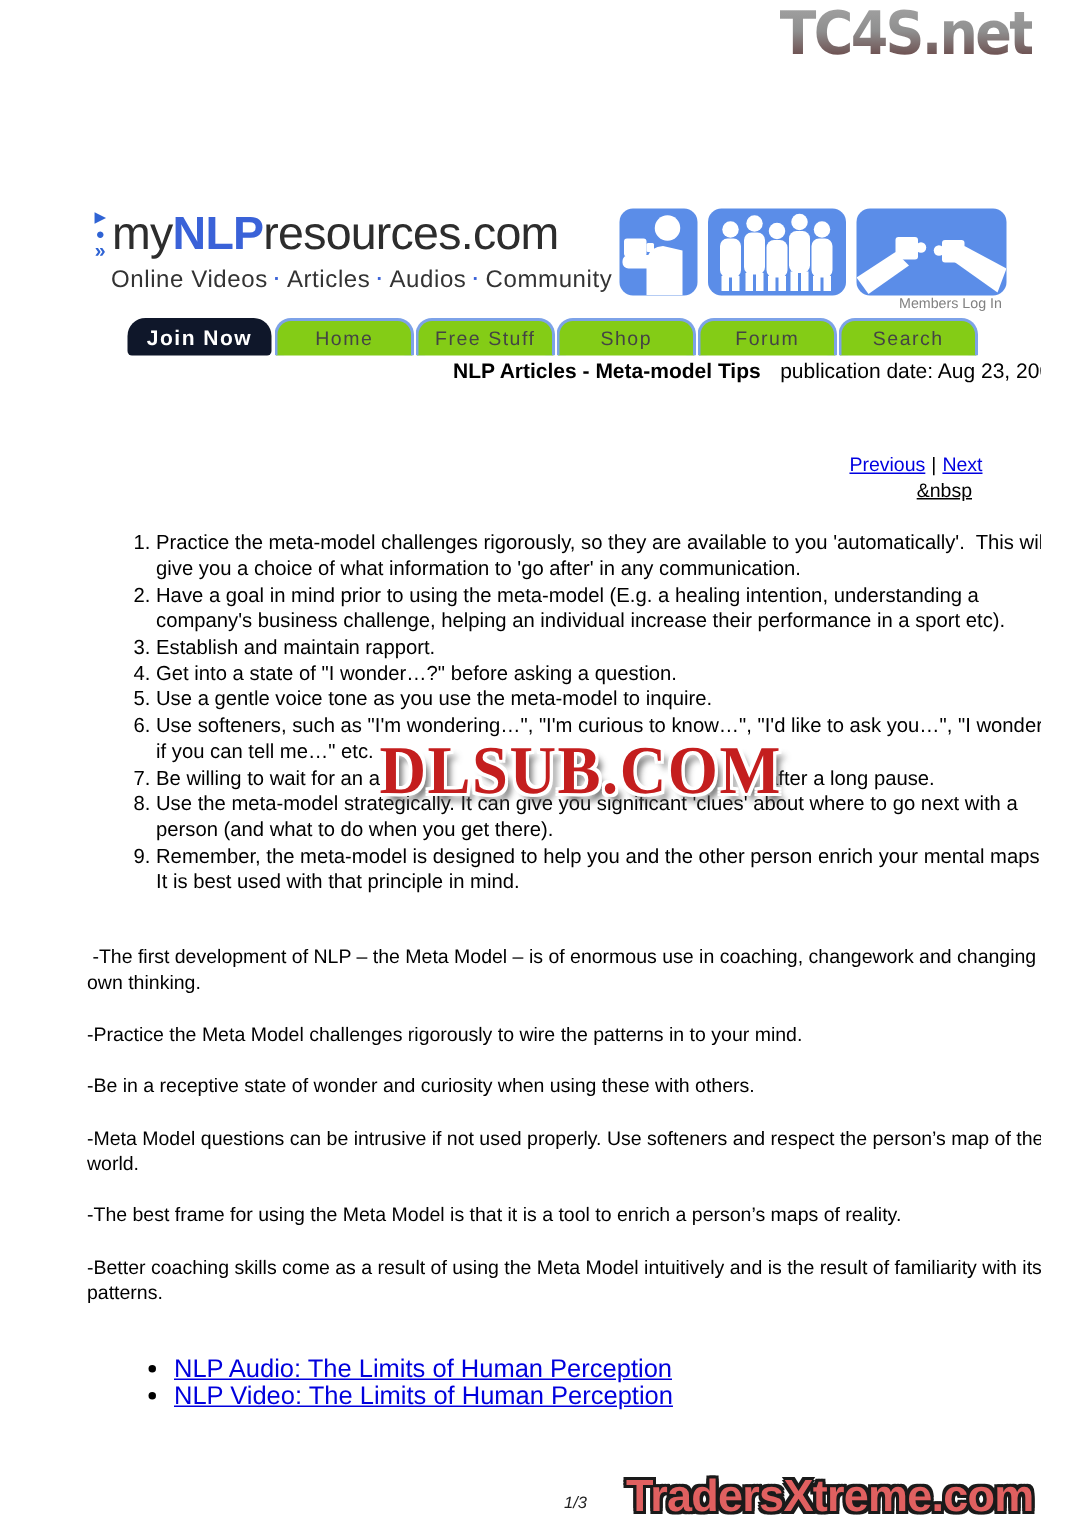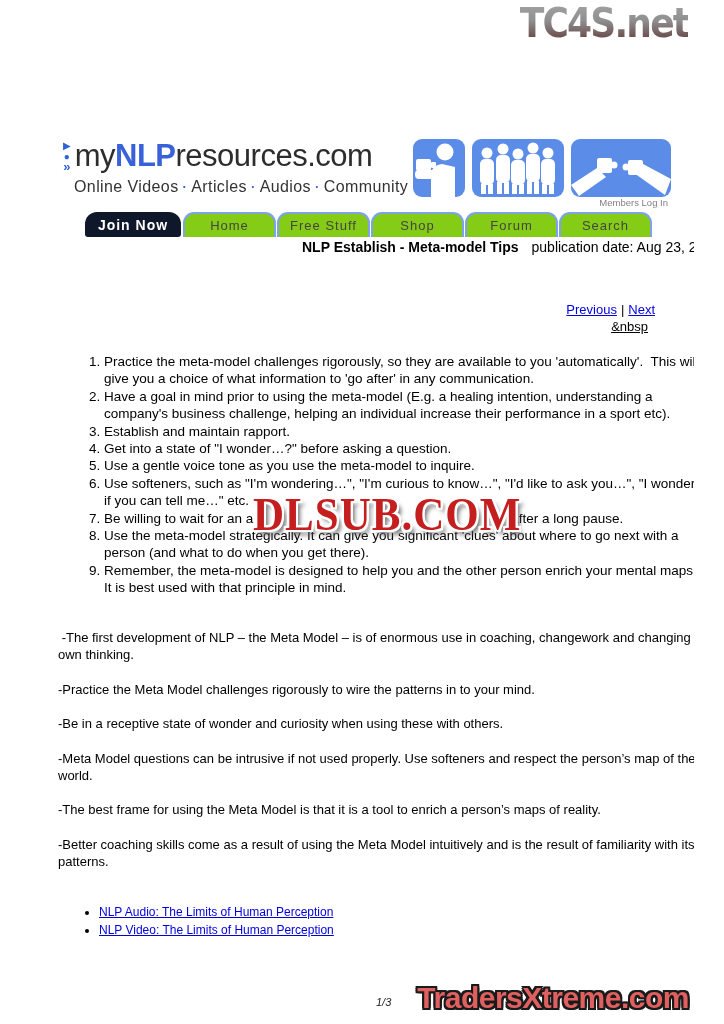--- a/index.html
+++ b/index.html
@@ -83,21 +83,21 @@
       -2px -2px 0 #fff, 2px -2px 0 #fff, -2px 2px 0 #fff, 2px 2px 0 #fff,
       -2px 0 0 #fff, 2px 0 0 #fff, 0 -2px 0 #fff, 0 2px 0 #fff,
       4px 5px 4px rgba(90,90,90,0.85);
   }
 
   
   .notes { position:absolute; left:28px; top:629px; width:672px; font-size:13px; line-height:17px; }
   .notes p { white-space:pre-wrap; margin:0 0 17.5px 0; }
 
   
-  .reslinks { position:absolute; left:55px; top:904px; list-style:disc outside; padding-left:14px; font-size:12px; line-height:17.5px; }
+  .reslinks { position:absolute; left:72px; top:904px; list-style:disc outside; padding-left:14px; font-size:17px; line-height:17.5px; }
   .reslinks a { color:#0000dd; text-decoration:underline; cursor:pointer; }
 
   
   .pageno { position:absolute; left:346px; top:996px; font-size:11px; font-style:italic; color:#222; }
   .traders {
     position:absolute; right:5px; top:981px;
     font-size:30px; font-weight:900; letter-spacing:-0.5px; color:#e06060; white-space:nowrap;
     text-shadow:
       -2px -2px 0 #1a1a1a, 2px -2px 0 #1a1a1a, -2px 2px 0 #1a1a1a, 2px 2px 0 #1a1a1a,
       -2px 0 0 #1a1a1a, 2px 0 0 #1a1a1a, 0 -2px 0 #1a1a1a, 0 2px 0 #1a1a1a;
@@ -177,21 +177,21 @@
   <div class="nav">
     <div class="join">Join Now</div>
     <div class="tab">Home</div>
     <div class="tab">Free Stuff</div>
     <div class="tab">Shop</div>
     <div class="tab">Forum</div>
     <div class="tab">Search</div>
   </div>
 
   <div class="title-row">
-    <span class="t">NLP Establish - Meta-model Tips</span><span class="d">publication date: Aug 23, 2007</span>
+    <span class="t">NLP Articles - Meta-model Tips</span><span class="d">publication date: Aug 23, 2007</span>
   </div>
 
   <div class="pagenav">
     <a>Previous</a><span class="sep">|</span><a>Next</a>
   </div>
   <div class="nbsp">&amp;nbsp</div>
 
   <ol class="tips">
     <li>Practice the meta-model challenges rigorously, so they are available to you 'automatically'.  This will give you a choice of what information to 'go after' in any communication.</li>
     <li>Have a goal in mind prior to using the meta-model (E.g. a healing intention, understanding a company's business challenge, helping an individual increase their performance in a sport etc).</li>

